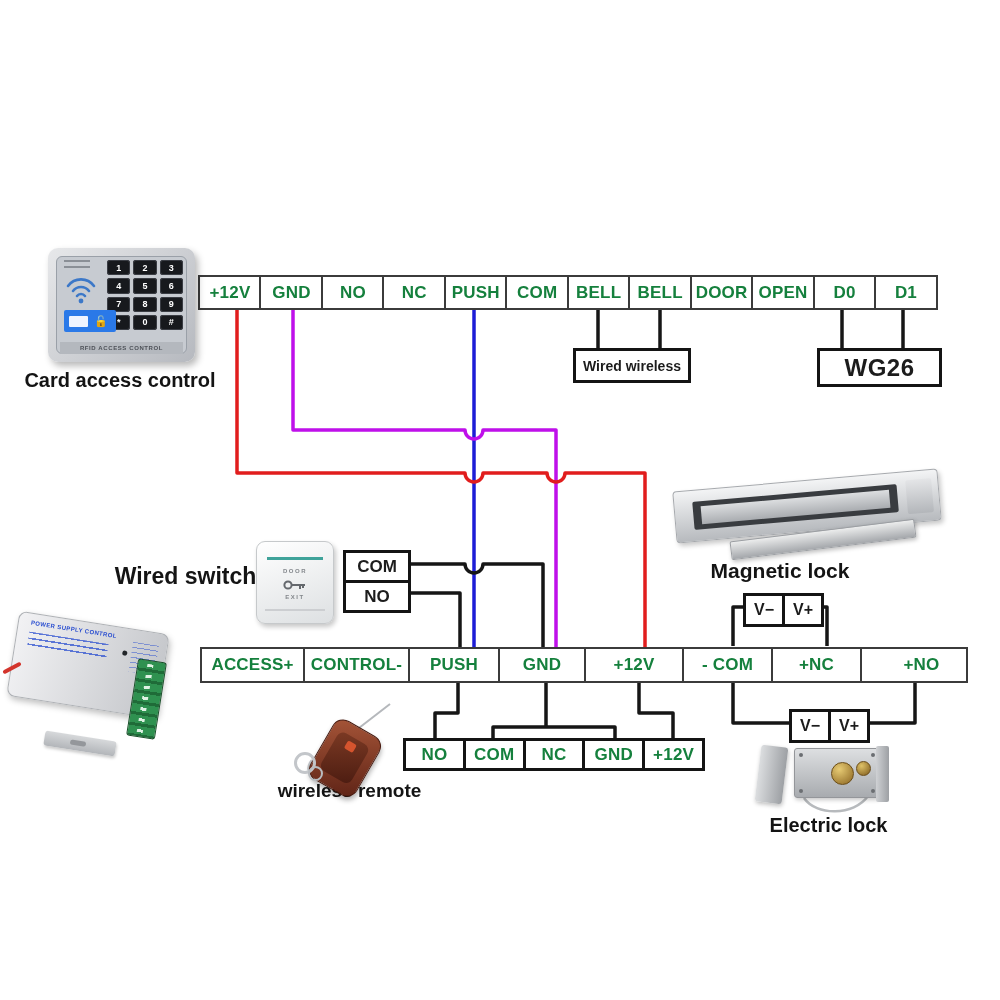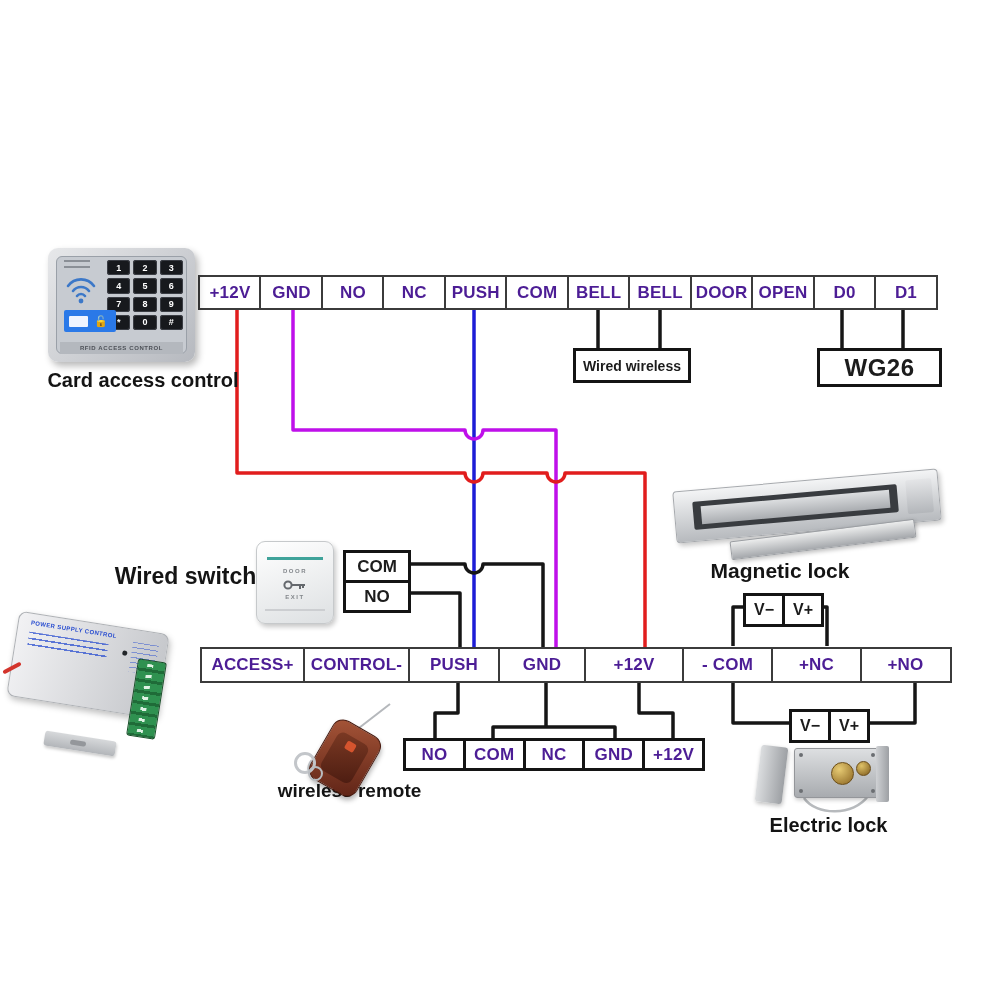--- a/index.html
+++ b/index.html
@@ -8,33 +8,33 @@
     font-family:"Liberation Sans","DejaVu Sans",sans-serif;color:#1c1c1c;
   }
   .wires{position:absolute;left:0;top:0;width:1000px;height:1000px;}
   .wires path{fill:none;stroke-linecap:butt;stroke-linejoin:round;}
 
   
   .trow{position:absolute;display:flex;}
   .trow .cell{
     flex:1 1 0;background:#fff;border:2.5px solid #3b3b3b;margin-left:-2.5px;
     display:flex;align-items:center;justify-content:center;
-    font-size:17px;font-weight:600;letter-spacing:.2px;white-space:nowrap;color:#4c1d95;
+    font-size:17px;font-weight:600;letter-spacing:.2px;white-space:nowrap;color:#15803d;
   }
   .trow .cell:first-child{margin-left:0;}
   .row-top{left:198px;top:275px;width:740px;height:35px;}
   .row-mid{left:200px;top:647px;width:757px;height:36px;}
   .row-mid .cell:nth-child(1){flex:0 0 101px;}
   .row-mid .cell:nth-child(2){flex:0 0 104px;}
   .row-mid .cell:nth-child(3){flex:0 0 88px;}
   .row-mid .cell:nth-child(4){flex:0 0 85px;}
   .row-mid .cell:nth-child(5){flex:0 0 96px;}
   .row-mid .cell:nth-child(6){flex:0 0 88px;}
   .row-mid .cell:nth-child(7){flex:0 0 87px;}
-  .row-mid .cell:nth-child(8){flex:0 0 88px;}
+  .row-mid .cell:nth-child(8){flex:0 0 88px;padding-left:16px;}
   .row-bot{left:403px;top:738px;width:302px;height:33px;}
   .row-bot .cell{border:3px solid #141414;margin-left:-3px;font-weight:700;}
   .row-bot .cell:first-child{margin-left:0;}
 
   
   .vpair{position:absolute;display:flex;}
   .vpair .cell{
     width:36px;height:28px;background:#fff;border:3px solid #141414;margin-left:-3px;
     display:flex;align-items:center;justify-content:center;font-size:16px;font-weight:700;
   }
@@ -50,21 +50,21 @@
   .exit-pair .cell:first-child{margin-top:0;}
 
   .labelbox{
     position:absolute;background:#fff;border:3px solid #141414;
     display:flex;align-items:center;justify-content:center;font-weight:700;white-space:nowrap;
   }
   .doorbell-box{left:573px;top:348px;width:112px;height:29px;font-size:14px;}
   .wg26-box{left:817px;top:348px;width:119px;height:33px;font-size:24px;letter-spacing:.5px;}
 
   .caption{position:absolute;font-weight:700;text-align:center;color:#141414;white-space:nowrap;}
-  .cap-card{left:22px;top:369px;width:196px;font-size:20px;margin-left:23px;}
+  .cap-card{left:22px;top:369px;width:196px;font-size:20px;}
   .cap-exit{left:113px;top:563px;width:145px;font-size:23px;}
   .cap-mag{left:695px;top:559px;width:170px;font-size:21px;}
   .cap-remote{left:262px;top:780px;width:175px;font-size:19px;}
   .cap-elock{left:756px;top:814px;width:145px;font-size:20px;}
 
   
   .keypad{position:absolute;left:48px;top:248px;width:147px;height:114px;border-radius:10px;
     background:linear-gradient(135deg,#e7e8ea,#b6b9bf);box-shadow:3px 4px 7px rgba(0,0,0,.28);}
   .keypad .inner{position:absolute;left:8px;top:8px;right:8px;bottom:8px;border-radius:6px;
     background:#c7cbd1;border:1px solid #9aa0a8;}

